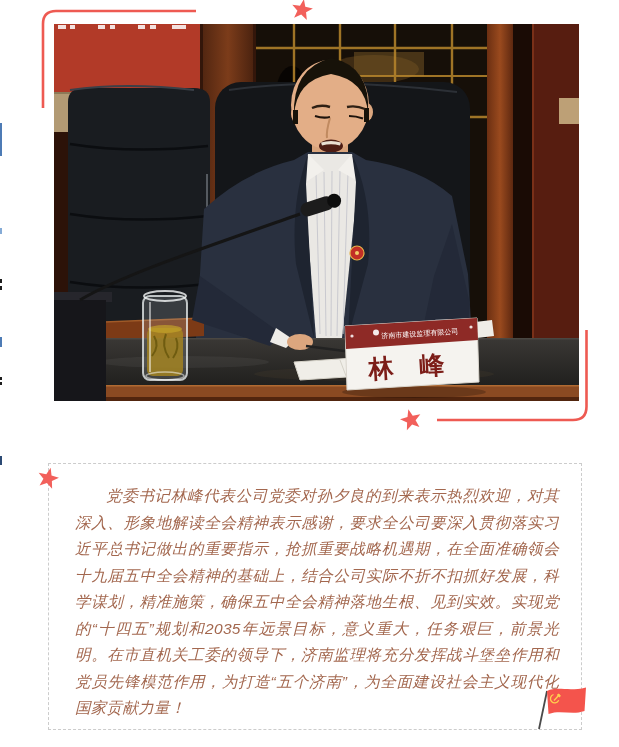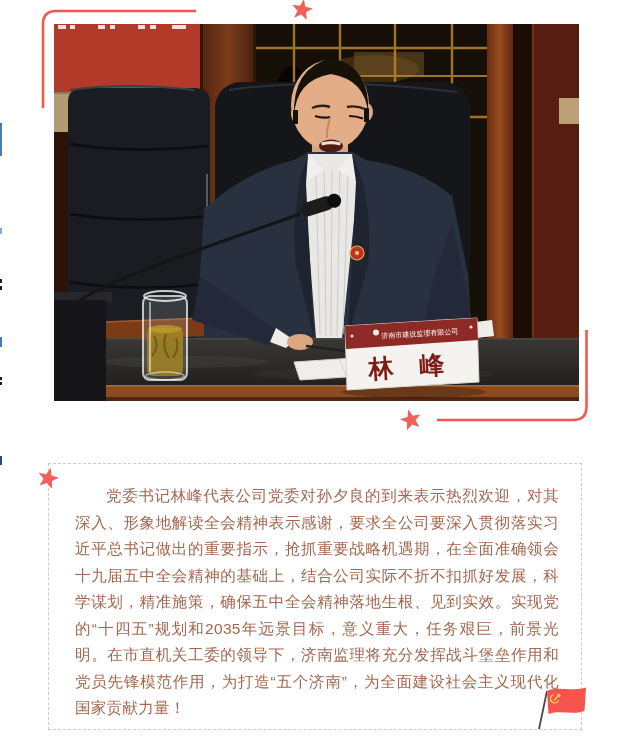--- a/index.html
+++ b/index.html
@@ -2,21 +2,21 @@
 <html><head>
 <meta charset="utf-8">
 <style>
   html,body{margin:0;padding:0;background:#ffffff;}
   .page{position:relative;width:619px;height:747px;background:#fff;overflow:hidden;
         font-family:"Liberation Sans",sans-serif;}
   .abs{position:absolute;}
   .edge-marks i{position:absolute;left:0;width:2px;display:block;}
   .photo{position:absolute;left:54px;top:24px;width:525px;height:377px;overflow:hidden;background:#1a0f08;}
   .textbox{position:absolute;left:48px;top:463px;width:534px;height:267px;box-sizing:border-box;
-           border:1px dashed #cccccc;background:#fff;}
+           border:1px dashed #cccccc;background:#fff;font-style:italic;}
   .textbox p{margin:0;padding:19px 22px 0 26px;font-size:15.5px;line-height:26.5px;
              color:#a3674e;text-align:justify;text-indent:2em;letter-spacing:0.3px;}
   svg{display:block;}
 </style>
 </head>
 <body>
 
 <div class="page">
 
   <div class="edge-marks">

